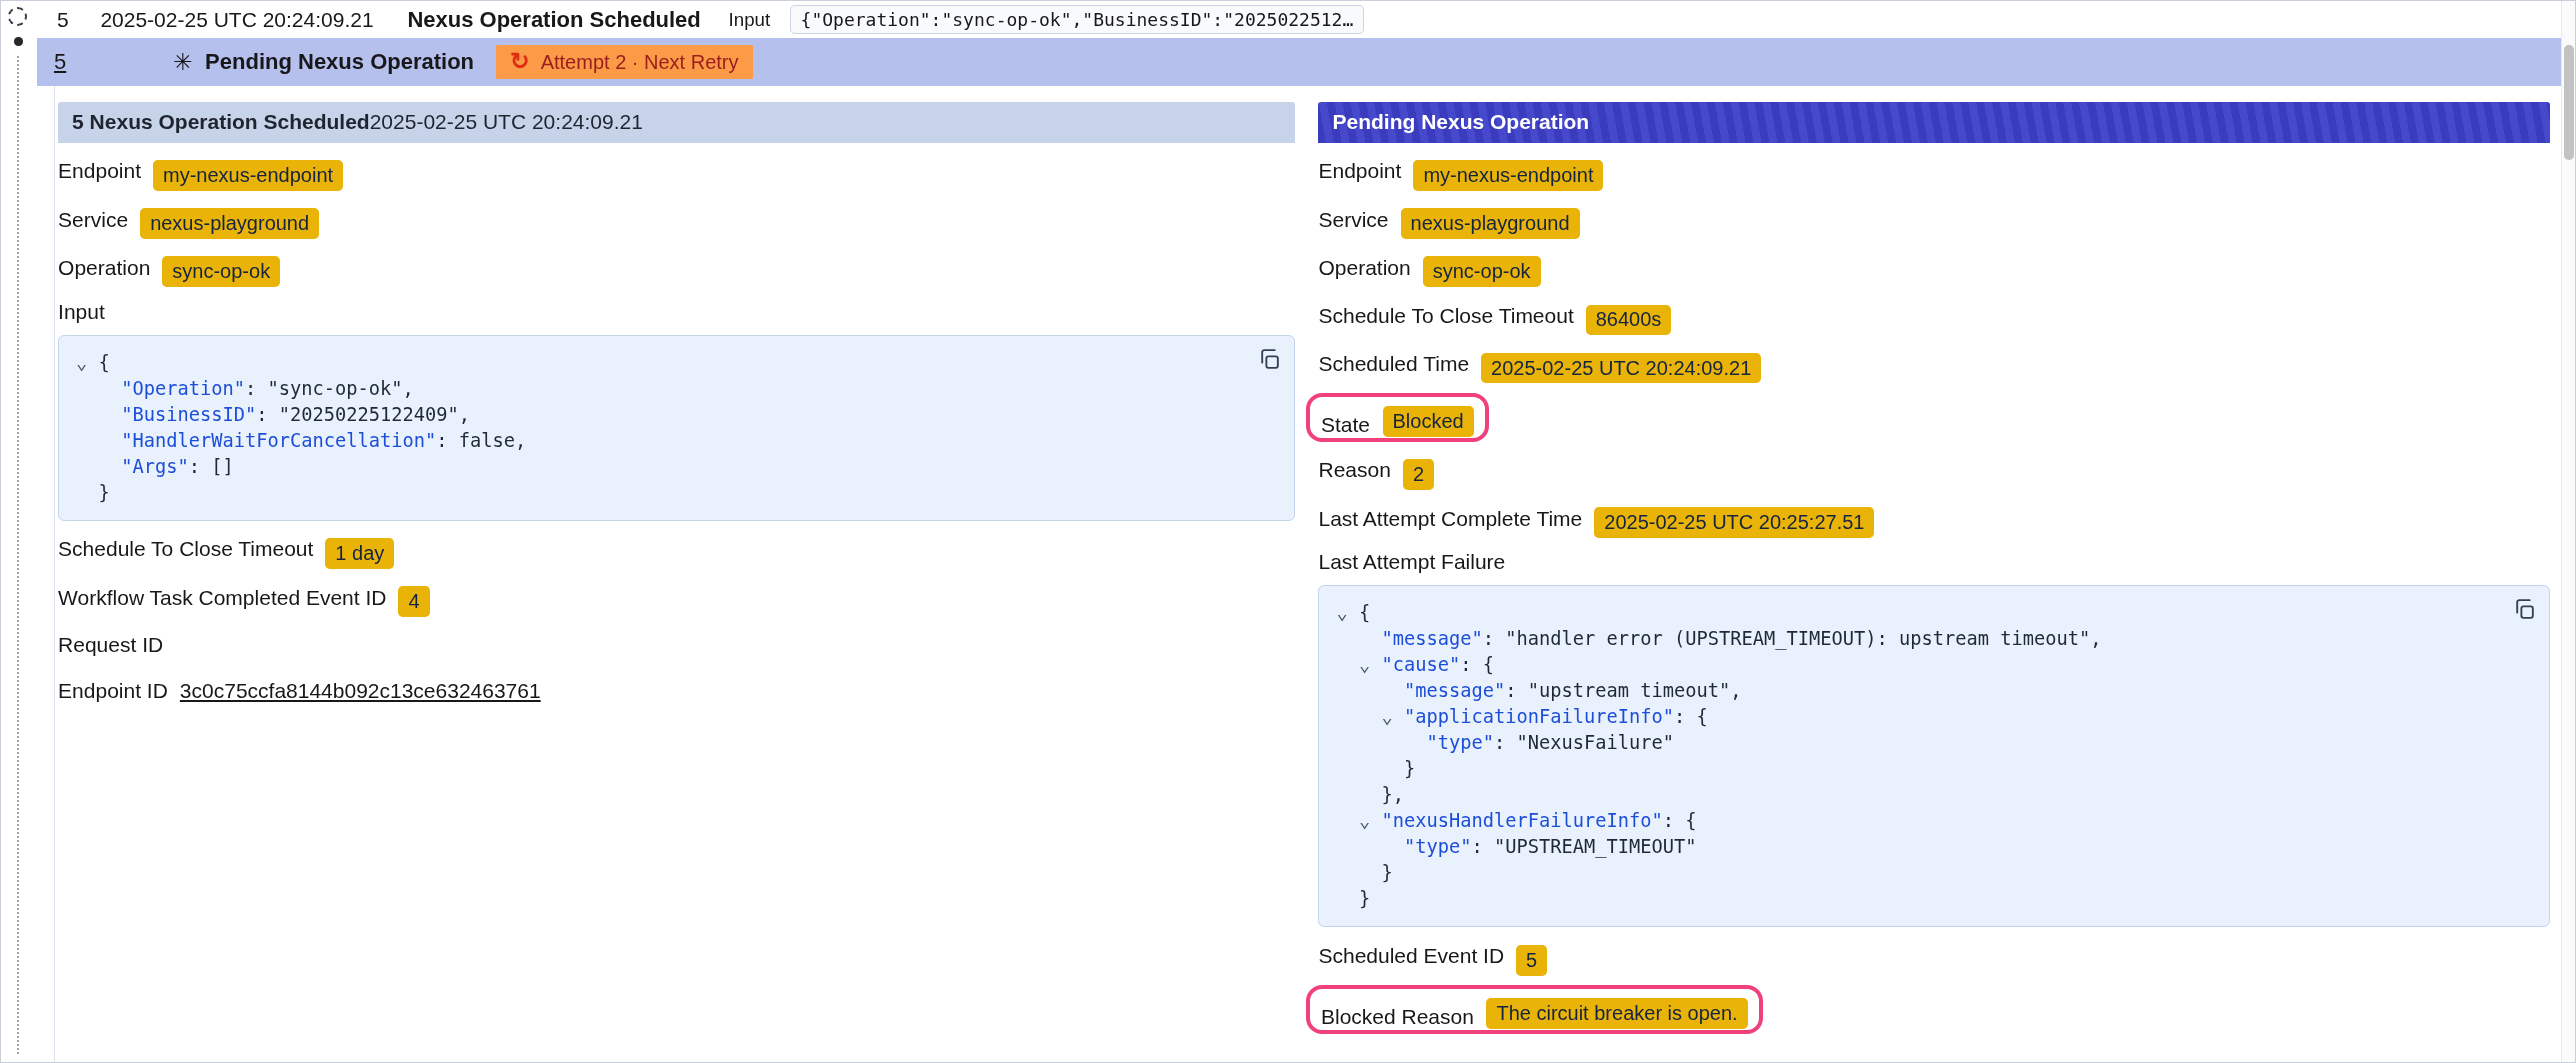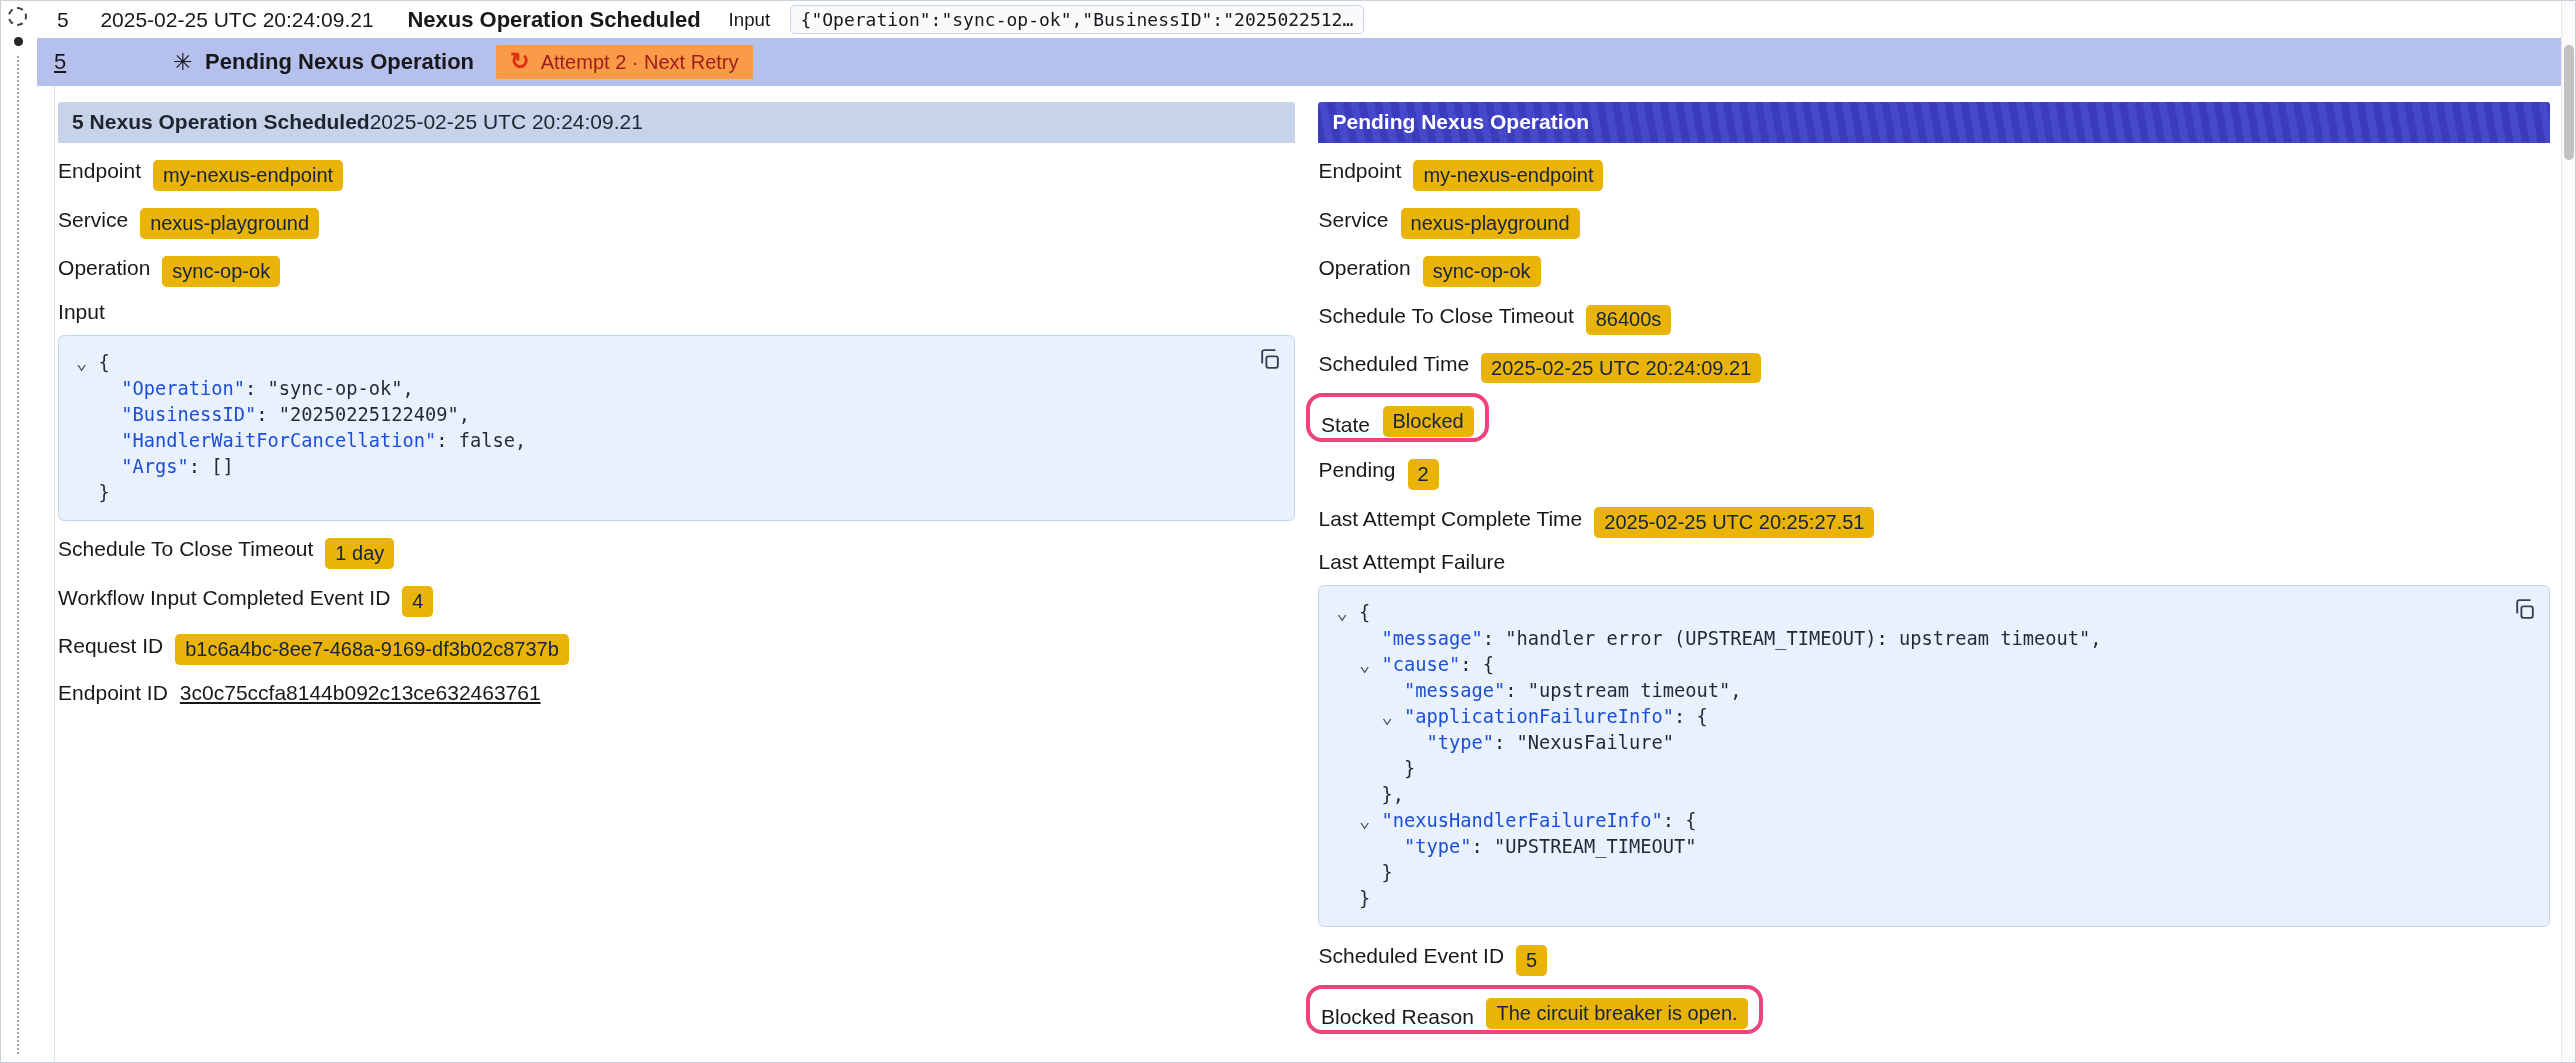--- a/index.html
+++ b/index.html
@@ -151,26 +151,25 @@
             <div class="code-line">  <span class="collapse">  </span><span class="json-key">"HandlerWaitForCancellation"</span>: false,</div>
             <div class="code-line">  <span class="collapse">  </span><span class="json-key">"Args"</span>: []</div>
             <div class="code-line"><span class="collapse">  </span>}</div>
           </div>
 
         <div class="field-row">
           <span>Schedule To Close Timeout</span>
           <span class="chip">1 day</span>
         </div>
         <div class="field-row">
-          <span>Workflow Input Completed Event ID</span>
+          <span>Workflow Task Completed Event ID</span>
           <span class="chip">4</span>
         </div>
         <div class="field-row">
           <span>Request ID</span>
-          <span class="chip">b1c6a4bc-8ee7-468a-9169-df3b02c8737b</span>
         </div>
         <div class="field-row">
           <span>Endpoint ID</span>
           <a class="link">3c0c75ccfa8144b092c13ce632463761</a>
         </div>
       </section>
 
       <section class="panel right">
         <div class="panel-header">
           <span>Pending Nexus Operation</span>
@@ -196,21 +195,21 @@
           <span>Scheduled Time</span>
           <span class="chip">2025-02-25 UTC 20:24:09.21</span>
         </div>
         <div class="field-row annot-row">
           <span class="annotated">
             <span>State</span>
             <span class="chip">Blocked</span>
           </span>
         </div>
         <div class="field-row">
-          <span>Pending</span>
+          <span>Reason</span>
           <span class="chip">2</span>
         </div>
         <div class="field-row">
           <span>Last Attempt Complete Time</span>
           <span class="chip">2025-02-25 UTC 20:25:27.51</span>
         </div>
 
         <div class="section-label">Last Attempt Failure</div>
 
         <div class="code-block">

